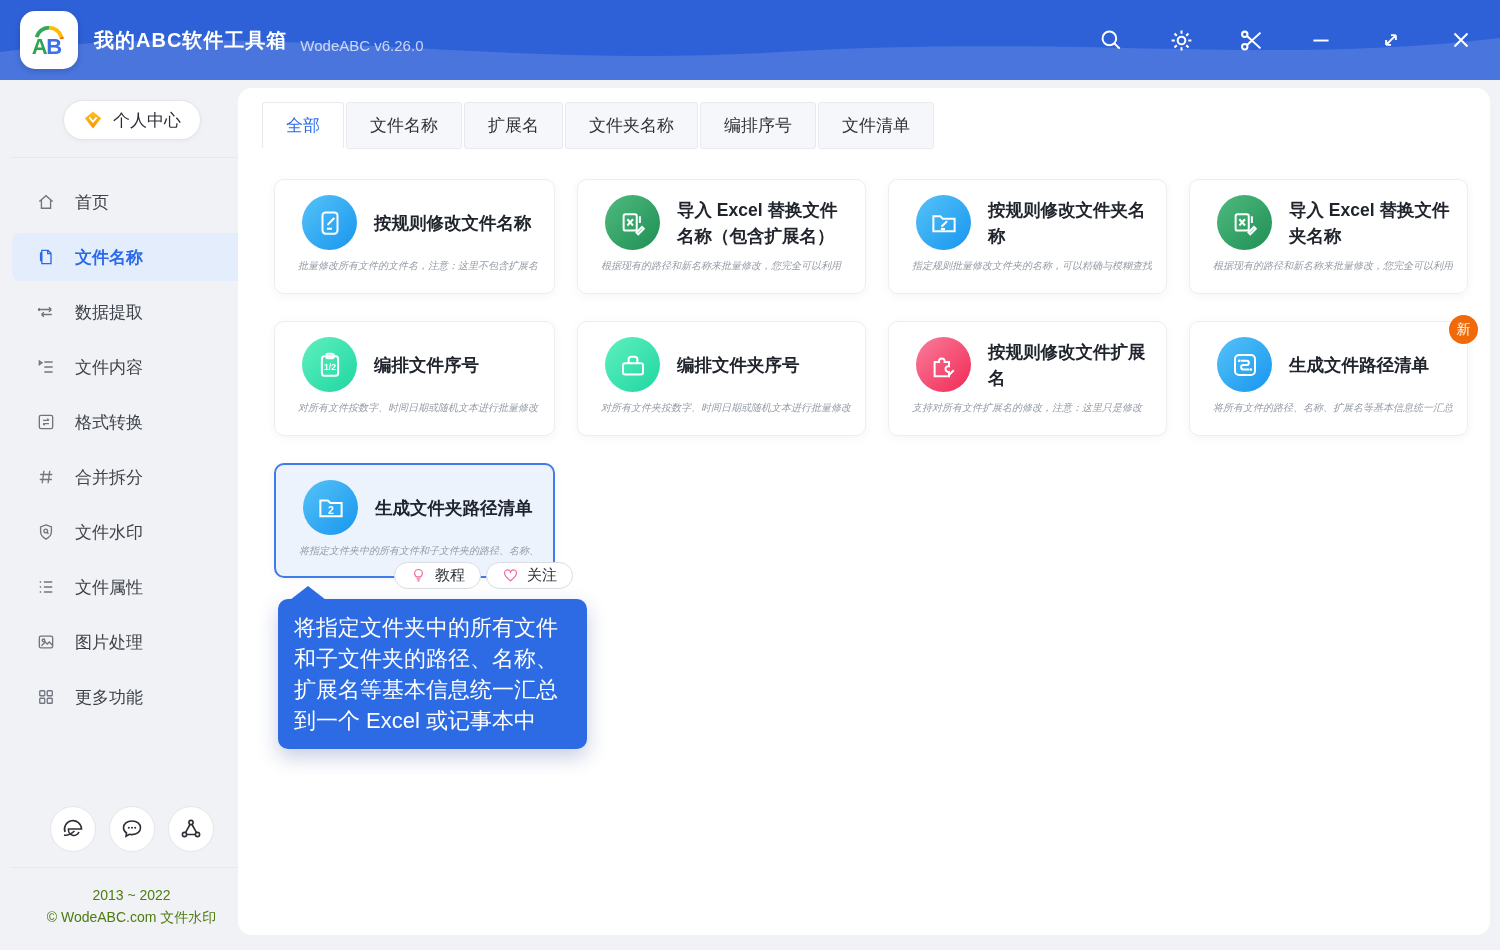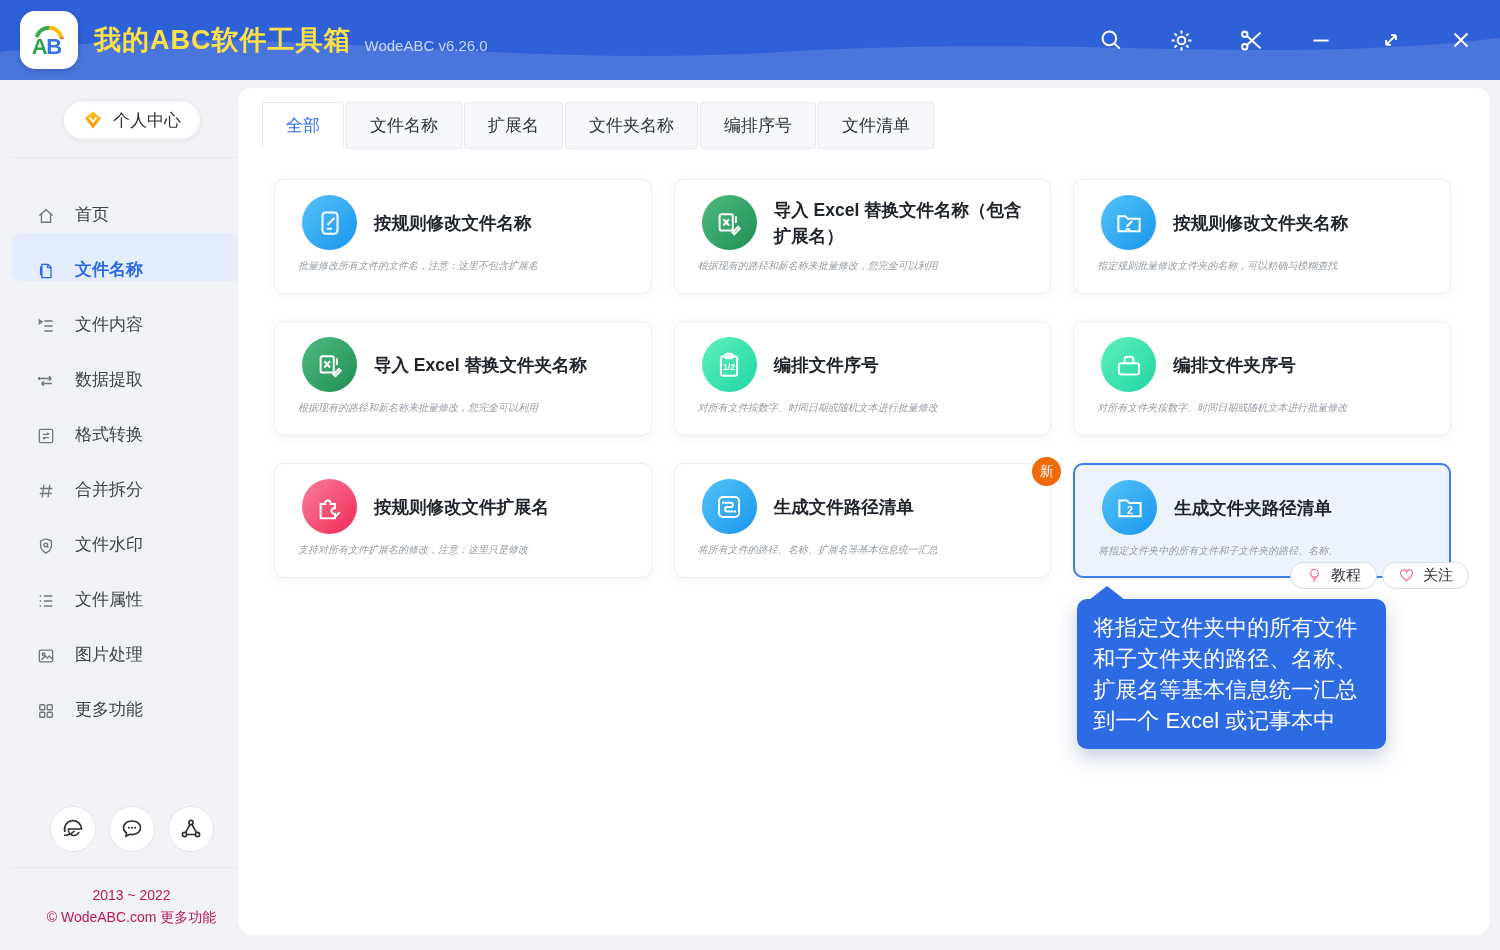--- a/index.html
+++ b/index.html
@@ -5,58 +5,58 @@
   * { margin:0; padding:0; box-sizing:border-box; }
   html,body { width:1500px; height:950px; overflow:hidden;
     font-family:"Liberation Sans","DejaVu Sans",sans-serif;
     background:var(--page-bg,#f0f2f5); }
 
   
   .titlebar { position:relative; height:80px; background:var(--titlebar,#2e61d8); overflow:hidden; }
   .titlebar .wave { position:absolute; left:0; top:0; width:100%; height:100%; pointer-events:none; }
   .titlebar-inner { position:relative; height:100%; display:flex; align-items:center; padding:0 22px 0 20px; }
   .logo { width:58px; height:58px; background:#fff; border-radius:15px; display:flex; align-items:center; justify-content:center; box-shadow:0 2px 6px rgba(0,0,0,.18); }
-  .app-title { color:#fde047; font-size:27px; font-weight:bold; letter-spacing:1px; margin-left:16px; }
+  .app-title { color:#ffffff; font-size:20px; font-weight:bold; letter-spacing:1px; margin-left:16px; }
   .app-version { color:rgba(255,255,255,.72); font-size:15px; margin-left:13px; margin-top:10px; }
   .tb-spacer { flex:1; }
   .tb-btn { width:34px; height:34px; margin-left:36px; display:flex; align-items:center; justify-content:center; color:#fff; cursor:pointer; }
   .tb-btn svg { stroke:#fff; stroke-width:1.8; fill:none; }
 
   
   .workspace { position:relative; height:870px; }
 
   
   .sidebar { position:absolute; left:0; top:0; width:263px; height:100%; display:flex; flex-direction:column; padding-top:20px; }
   .personal-btn { margin:0 auto; width:138px; height:40px; background:#fff; border:1px solid #e4e6ea; border-radius:20px;
     display:flex; align-items:center; justify-content:center; gap:9px; font-size:17px; color:#2b2e34; cursor:pointer;
     box-shadow:0 1px 4px rgba(40,60,90,.05); }
   .divider { height:1px; background:#e7e8eb; margin:17px 10px 0 10px; }
   .nav { margin-top:20px; flex:1; }
-  .nav-item { height:48px; margin:0 12px 7px 12px; border-radius:8px; display:flex; align-items:flex-end; gap:19px;
+  .nav-item { height:48px; margin:0 12px 7px 12px; border-radius:8px; display:flex; align-items:center; gap:19px;
     padding-left:24px; font-size:17px; color:#3e424a; cursor:pointer; }
   .nav-item svg { stroke:#70757e; stroke-width:1.6; fill:none; flex:0 0 auto; }
   .nav-item.selected { background:var(--nav-selected-bg,#e4edfb); color:var(--accent,#2a6ae9); font-weight:bold; }
   .nav-item.selected svg { stroke:var(--accent,#2a6ae9); }
   .side-foot { padding-bottom:22px; }
   .foot-icons { display:flex; justify-content:center; gap:13px; }
   .foot-circle { width:46px; height:46px; border-radius:50%; background:#fff; border:1px solid #e5e6ea;
     display:flex; align-items:center; justify-content:center; color:#2b2e34; cursor:pointer; }
   .foot-circle svg { stroke:#2b2e34; stroke-width:1.6; fill:none; }
   .foot-divider { height:1px; background:#e7e8eb; margin:15px 10px 0 10px; }
-  .copyright { margin-top:16px; text-align:center; color:#be185d; font-size:14px; line-height:22px; }
+  .copyright { margin-top:16px; text-align:center; color:#4d7c0f; font-size:14px; line-height:22px; }
 
   
   .main { position:absolute; left:238px; top:8px; width:1252px; height:847px; background:#fff; border-radius:14px; }
 
   .tabs { display:flex; gap:2px; padding:14px 0 0 24px; }
   .tab { height:47px; padding:0 23px; display:flex; align-items:center; font-size:17px; color:#2e3238;
     background:#f6f7fa; border:1px solid #e8eaee; border-radius:3px; cursor:pointer; }
   .tab.active { background:#fff; color:var(--accent,#2a6ae9); border-bottom-color:#fff; }
 
-  .cards { margin:30px 39px 0 36px; display:grid; grid-template-columns:repeat(3,1fr); gap:27px 22px; }
+  .cards { margin:30px 39px 0 36px; display:grid; grid-template-columns:repeat(4,1fr); gap:27px 22px; }
   .card { position:relative; height:115px; background:#fff; border:1px solid #edeef2; border-radius:10px;
     box-shadow:0 2px 10px rgba(40,60,90,.05); cursor:pointer; }
   .card.highlighted { background:#edf3fd; border:2px solid #3f7bea; }
   .card-head { display:flex; align-items:center; gap:17px; padding:15px 16px 0 27px; }
   .card-icon { width:55px; height:55px; border-radius:50%; flex:0 0 auto; display:flex; align-items:center; justify-content:center; }
   .card-icon svg { stroke:#fff; stroke-width:1.6; fill:none; }
   .ic-blue  { background:linear-gradient(135deg,var(--icon-blue-a,#55c3f8),var(--icon-blue-b,#1895ee)); }
   .ic-green { background:linear-gradient(135deg,var(--icon-green-a,#4fba7e),var(--icon-green-b,#1f8f55)); }
   .ic-mint  { background:linear-gradient(135deg,var(--icon-mint-a,#5ff0bd),var(--icon-mint-b,#1fd6a3)); }
   .ic-pink  { background:linear-gradient(135deg,var(--icon-pink-a,#fa7d9b),var(--icon-pink-b,#f02a55)); }
@@ -160,30 +160,30 @@
         <span>首页</span>
       </div>
       <div class="nav-item selected">
         <svg width="20" height="20" viewBox="0 0 24 24">
             <path d="M7 4 H14.5 L18 7.5 V20 H7 Z M14 4 V8 H18 M7 7 H5.5 V17"></path>
           </svg>
         <span>文件名称</span>
       </div>
       <div class="nav-item">
         <svg width="20" height="20" viewBox="0 0 24 24">
-            <path d="M10 6 H20 M10 12 H20 M10 18 H20 M4 4.8 L7.2 7 L4 9.2 Z"></path>
-          </svg>
-        <span>文件内容</span>
-      </div>
-      <div class="nav-item">
-        <svg width="20" height="20" viewBox="0 0 24 24">
             <path d="M6 9 H18.5 M18.5 9 L15.5 6.3 M18.5 9 L15.5 11.7 M19 15 H6.5 M6.5 15 L9.5 12.3 M6.5 15 L9.5 17.7"></path>
             <circle cx="4" cy="9" r="1" fill="currentColor"></circle>
           </svg>
         <span>数据提取</span>
+      </div>
+      <div class="nav-item">
+        <svg width="20" height="20" viewBox="0 0 24 24">
+            <path d="M10 6 H20 M10 12 H20 M10 18 H20 M4 4.8 L7.2 7 L4 9.2 Z"></path>
+          </svg>
+        <span>文件内容</span>
       </div>
       <div class="nav-item">
         <svg width="20" height="20" viewBox="0 0 24 24">
             <rect x="4" y="4" width="16" height="16" rx="2"></rect>
             <path d="M8.5 10 H15.5 M15.5 10 L13.5 8.2 M8.5 14 H15.5 M8.5 14 L10.5 15.8"></path>
           </svg>
         <span>格式转换</span>
       </div>
       <div class="nav-item">
         <svg width="20" height="20" viewBox="0 0 24 24">
@@ -245,21 +245,21 @@
             <circle cx="12" cy="5.5" r="2.1"></circle>
               <circle cx="5.5" cy="17.5" r="2.1"></circle>
               <circle cx="18.5" cy="17.5" r="2.1"></circle>
             <path d="M11 7.5 L6.5 15.6 M13 7.5 L17.5 15.6 M7.6 17.5 H16.4"></path>
           </svg>
         </div>
       </div>
       <div class="foot-divider"></div>
       <div class="copyright">
         <div>2013 ~ 2022</div>
-        <div>© WodeABC.com 更多功能</div>
+        <div>© WodeABC.com 文件水印</div>
       </div>
     </div>
   </div>
 
   <div class="main">
 
     <div class="tabs">
       <div class="tab active">全部</div>
       <div class="tab">文件名称</div>
       <div class="tab">扩展名</div>

